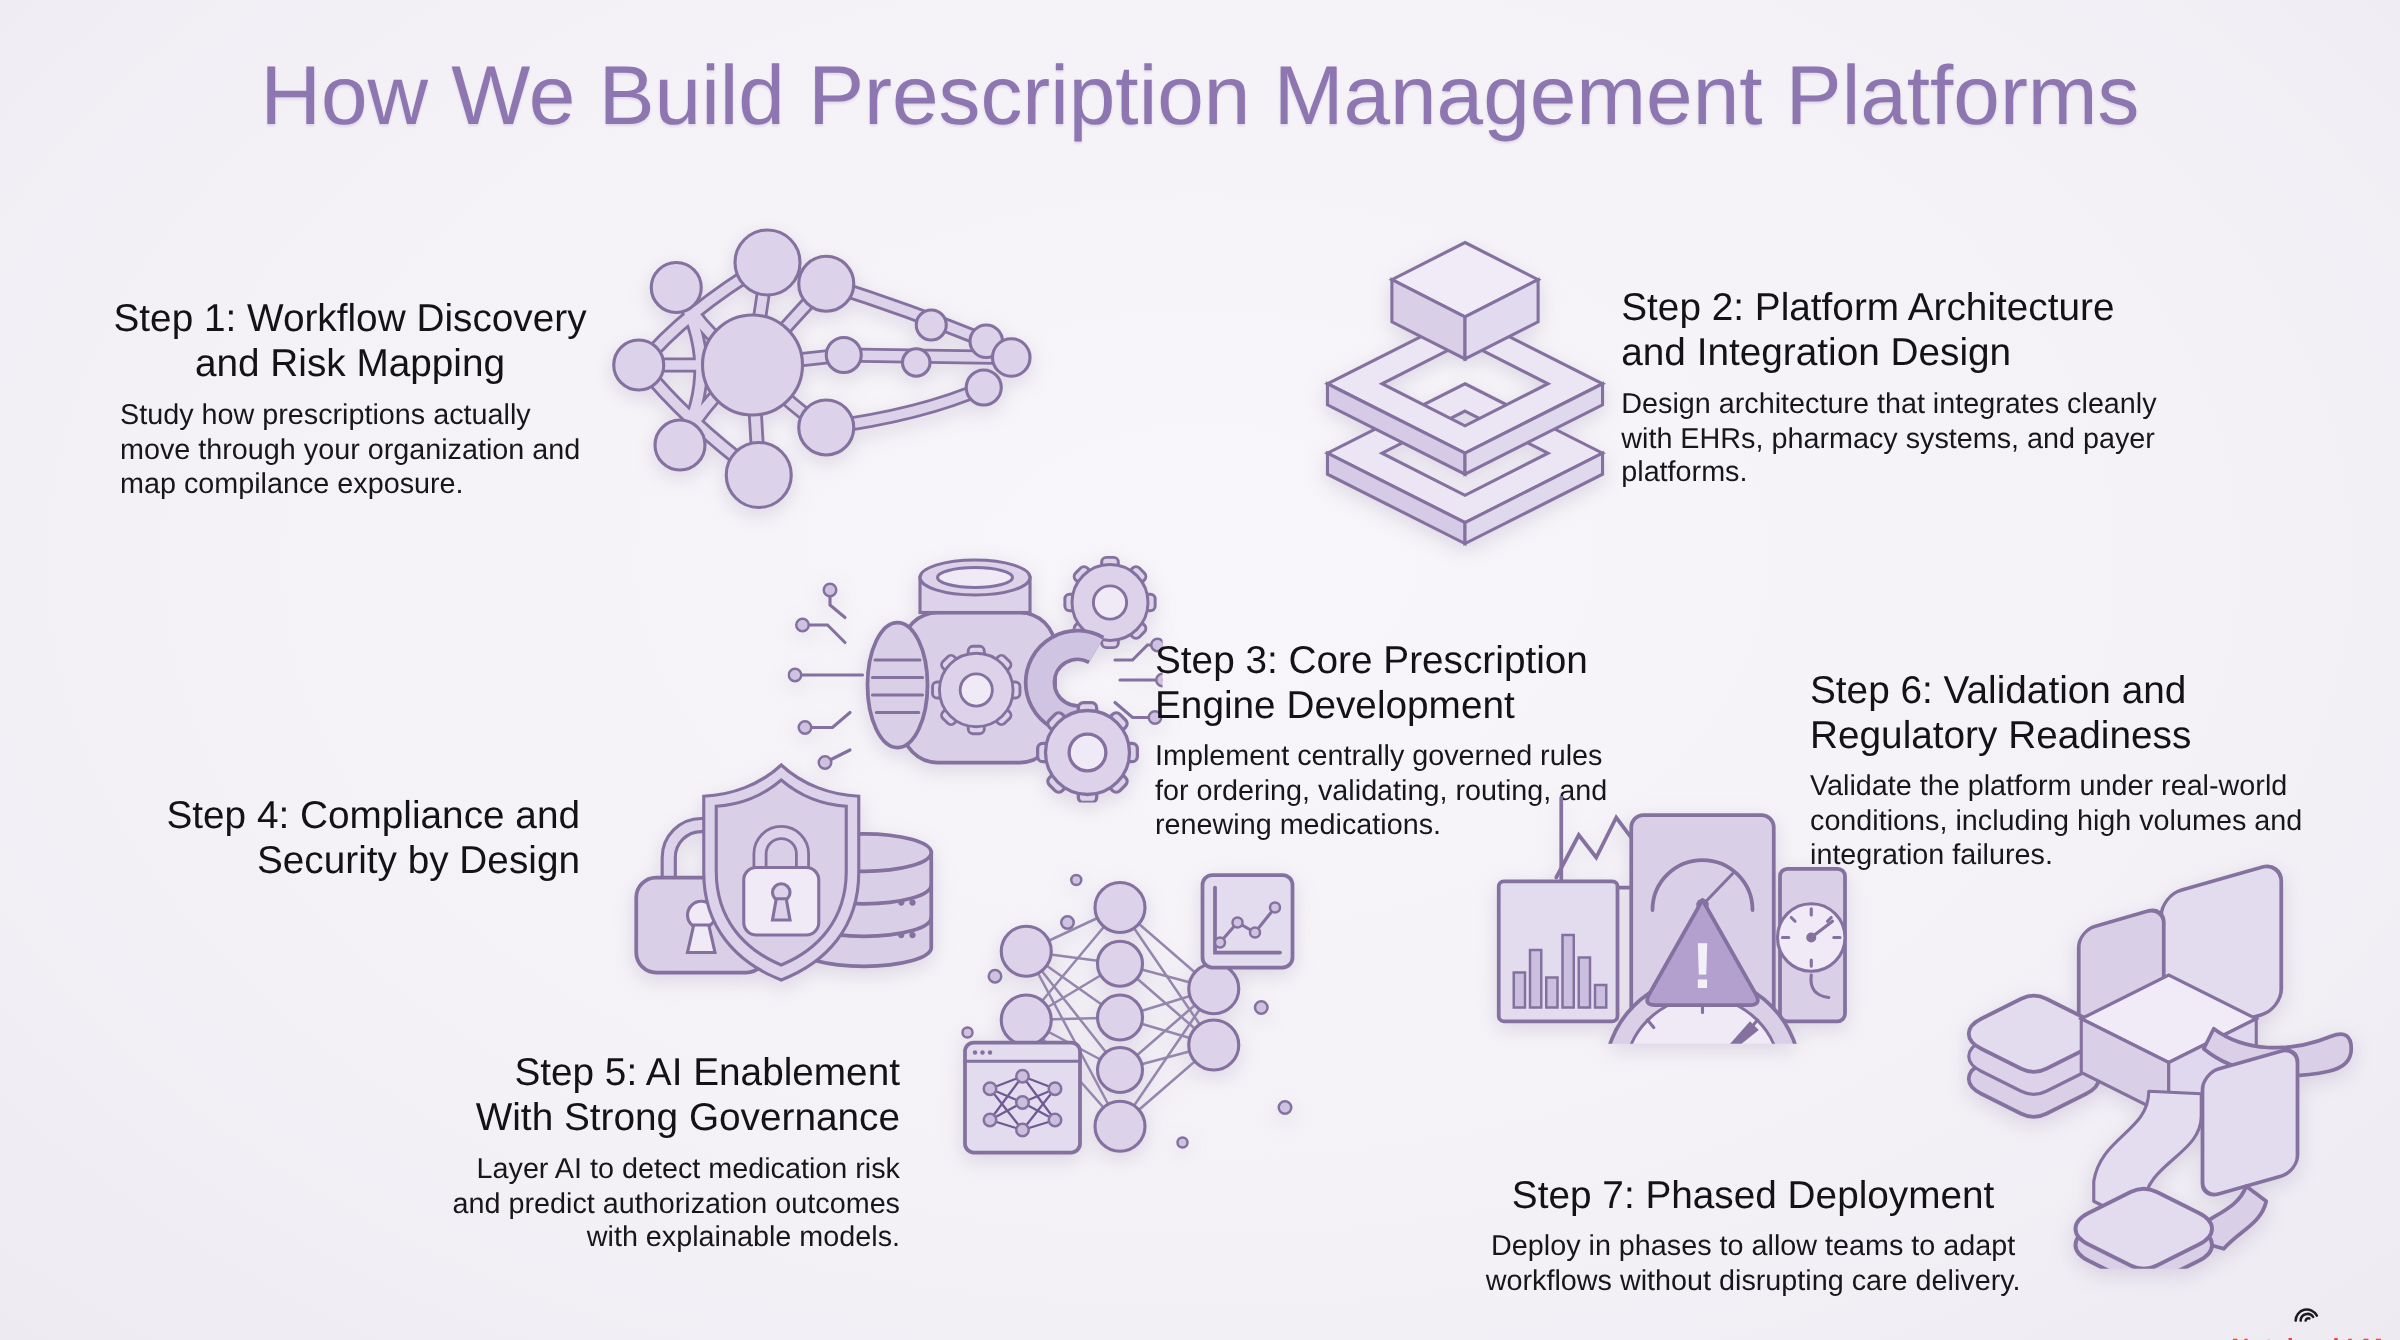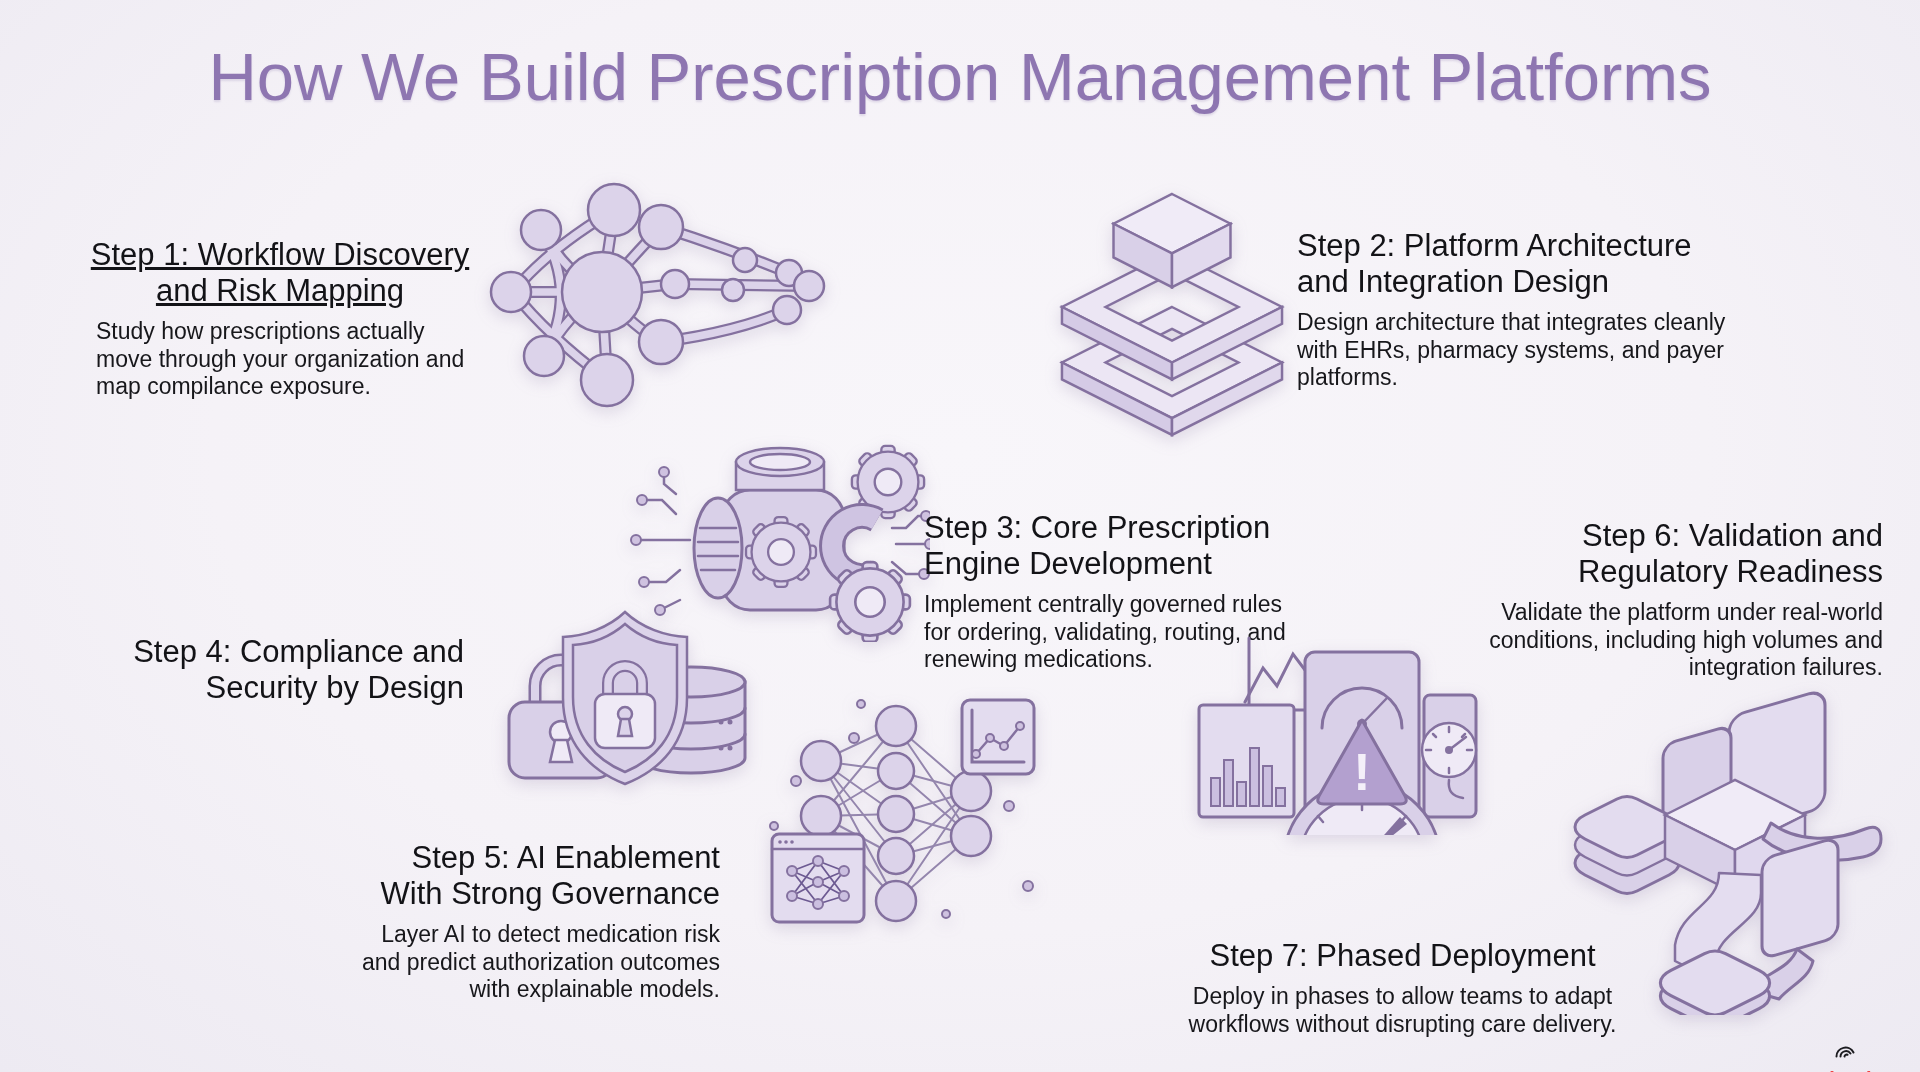--- a/index.html
+++ b/index.html
@@ -18,27 +18,27 @@
   .heading{
     margin:0;font-size:31px;line-height:1.16;font-weight:500;color:#131317;
     white-space:pre-line;
   }
   .body{
     margin:9px 0 0 0;font-size:23px;line-height:1.2;font-weight:400;color:#17171b;
     white-space:pre-line;
   }
   
   .text1{left:70px;top:237px;width:420px;}
-  .text1 .heading{text-align:center;text-decoration:underline;}
+  .text1 .heading{text-align:center;}
   .text1 .body{text-align:left;padding-left:26px;}
   .text2{left:1297px;top:228px;width:475px;text-align:left;}
   .text3{left:924px;top:462px;width:435px;text-align:left;margin-top:48px;}
   .text4{left:79px;top:634px;width:385px;text-align:right;}
   .text5{left:330px;top:840px;width:390px;text-align:right;}
-  .text6{left:1448px;top:518px;width:435px;text-align:right;}
+  .text6{left:1448px;top:534px;width:435px;text-align:left;}
   .text7{left:1150px;top:905px;width:505px;text-align:center;margin-top:33px;}
   
   .icon{position:absolute;}
   .icon svg{width:100%;height:100%;display:block;filter:drop-shadow(0 5px 8px rgba(120,100,150,0.20));}
   .icon1{left:478px;top:180px;width:368px;height:245px;}
   .icon2{left:1058px;top:176px;width:228px;height:263px;}
   .icon3{left:630px;top:432px;width:300px;height:210px;}
   .icon4{left:495px;top:590px;width:260px;height:200px;}
   .icon5{left:766px;top:686px;width:270px;height:240px;}
   .icon6{left:1186px;top:610px;width:292px;height:225px;}

